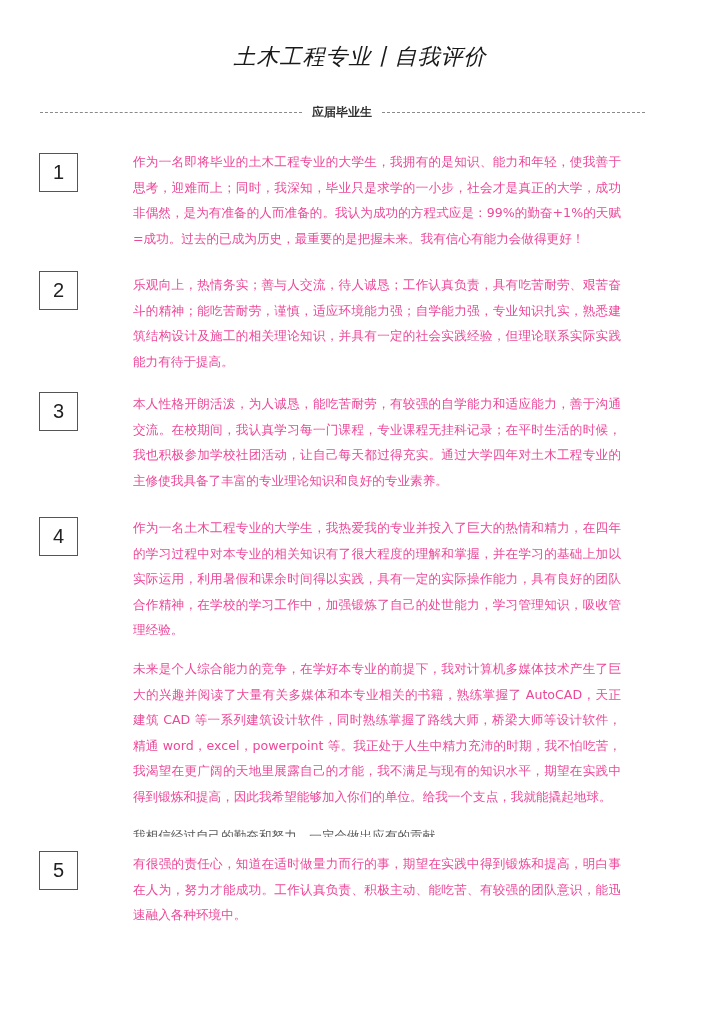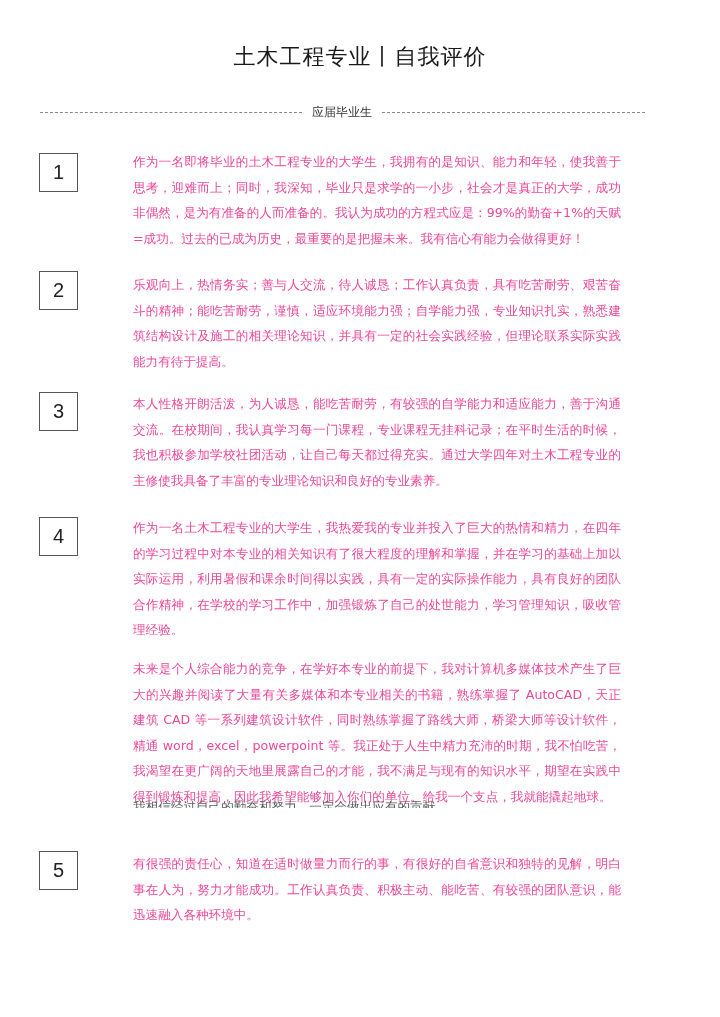--- a/index.html
+++ b/index.html
@@ -2,24 +2,24 @@
 <html><head>
 <meta charset="utf-8">
 <style>
   html, body { margin: 0; padding: 0; background: #ffffff; }
   body {
     width: 720px; height: 1017px; position: relative; overflow: hidden;
     font-family: "DejaVu Sans", "Liberation Sans", sans-serif;
   }
   .title {
     position: absolute; left: 0; top: 42px; width: 720px; text-align: center;
-    font-size: 22px; color: #1a1a1a; letter-spacing: 1px;
+    font-size: 22px; color: #1a1a1a; letter-spacing: 1px; font-style: italic;
   }
   .divider {
-    position: absolute; top: 104px; left: 40px; width: 605px; height: 16px;
+    position: absolute; top: 104px; left: 40px; width: 605px; height: 16px; font-weight: bold;
   }
   .divider .line {
     position: absolute; top: 8px; height: 0; border-top: 1px dashed #8a8a8a;
   }
   .divider .line.left { left: 0; width: 262px; }
   .divider .line.right { left: 342px; width: 263px; }
   .divider .label {
     position: absolute; left: 262px; width: 80px; top: 0; text-align: center;
     font-size: 12px; color: #333; line-height: 16px;
   }
@@ -28,21 +28,21 @@
     border: 1px solid #555; box-sizing: border-box;
     display: flex; align-items: center; justify-content: center;
     font-size: 20px; color: #222; font-family: "Liberation Sans", sans-serif;
   }
   .para {
     position: absolute; left: 133px; width: 488px;
     font-size: 12.6px; line-height: 25.5px; color: #ec4899;
     text-align: justify; margin: 0;
   }
   .clip-line {
-    position: absolute; left: 133px; top: 799px; width: 488px; height: 9px;
+    position: absolute; left: 133px; top: 828px; width: 488px; height: 9px;
     overflow: hidden;
   }
   .clip-line .inner {
     font-size: 12.6px; line-height: 20px; color: #5a5a5a; margin-top: -2px;
     white-space: nowrap;
   }
 </style>
 </head>
 <body>
 
@@ -64,13 +64,13 @@
 <p class="para" style="top:391px">本人性格开朗活泼，为人诚恳，能吃苦耐劳，有较强的自学能力和适应能力，善于沟通交流。在校期间，我认真学习每一门课程，专业课程无挂科记录；在平时生活的时候，我也积极参加学校社团活动，让自己每天都过得充实。通过大学四年对土木工程专业的主修使我具备了丰富的专业理论知识和良好的专业素养。</p>
 
 <div class="numbox" style="top:517px">4</div>
 <p class="para" style="top:515px">作为一名土木工程专业的大学生，我热爱我的专业并投入了巨大的热情和精力，在四年的学习过程中对本专业的相关知识有了很大程度的理解和掌握，并在学习的基础上加以实际运用，利用暑假和课余时间得以实践，具有一定的实际操作能力，具有良好的团队合作精神，在学校的学习工作中，加强锻炼了自己的处世能力，学习管理知识，吸收管理经验。</p>
 <p class="para" style="top:656px">未来是个人综合能力的竞争，在学好本专业的前提下，我对计算机多媒体技术产生了巨大的兴趣并阅读了大量有关多媒体和本专业相关的书籍，熟练掌握了 AutoCAD，天正建筑 CAD 等一系列建筑设计软件，同时熟练掌握了路线大师，桥梁大师等设计软件，精通 word，excel，powerpoint 等。我正处于人生中精力充沛的时期，我不怕吃苦，我渴望在更广阔的天地里展露自己的才能，我不满足与现有的知识水平，期望在实践中得到锻炼和提高，因此我希望能够加入你们的单位。给我一个支点，我就能撬起地球。</p>
 <div class="clip-line">
   <div class="inner">我相信经过自己的勤奋和努力，一定会做出应有的贡献。</div>
 </div>
 
 <div class="numbox" style="top:851px">5</div>
-<p class="para" style="top:851px">有很强的责任心，知道在适时做量力而行的事，有很好的自省意识和独特的见解，明白事在人为，努力才能成功。工作认真负责、积极主动、能吃苦、有较强的团队意识，能迅速融入各种环境中。</p>
+<p class="para" style="top:851px">有很强的责任心，知道在适时做量力而行的事，期望在实践中得到锻炼和提高，明白事在人为，努力才能成功。工作认真负责、积极主动、能吃苦、有较强的团队意识，能迅速融入各种环境中。</p>
 
 </body></html>

